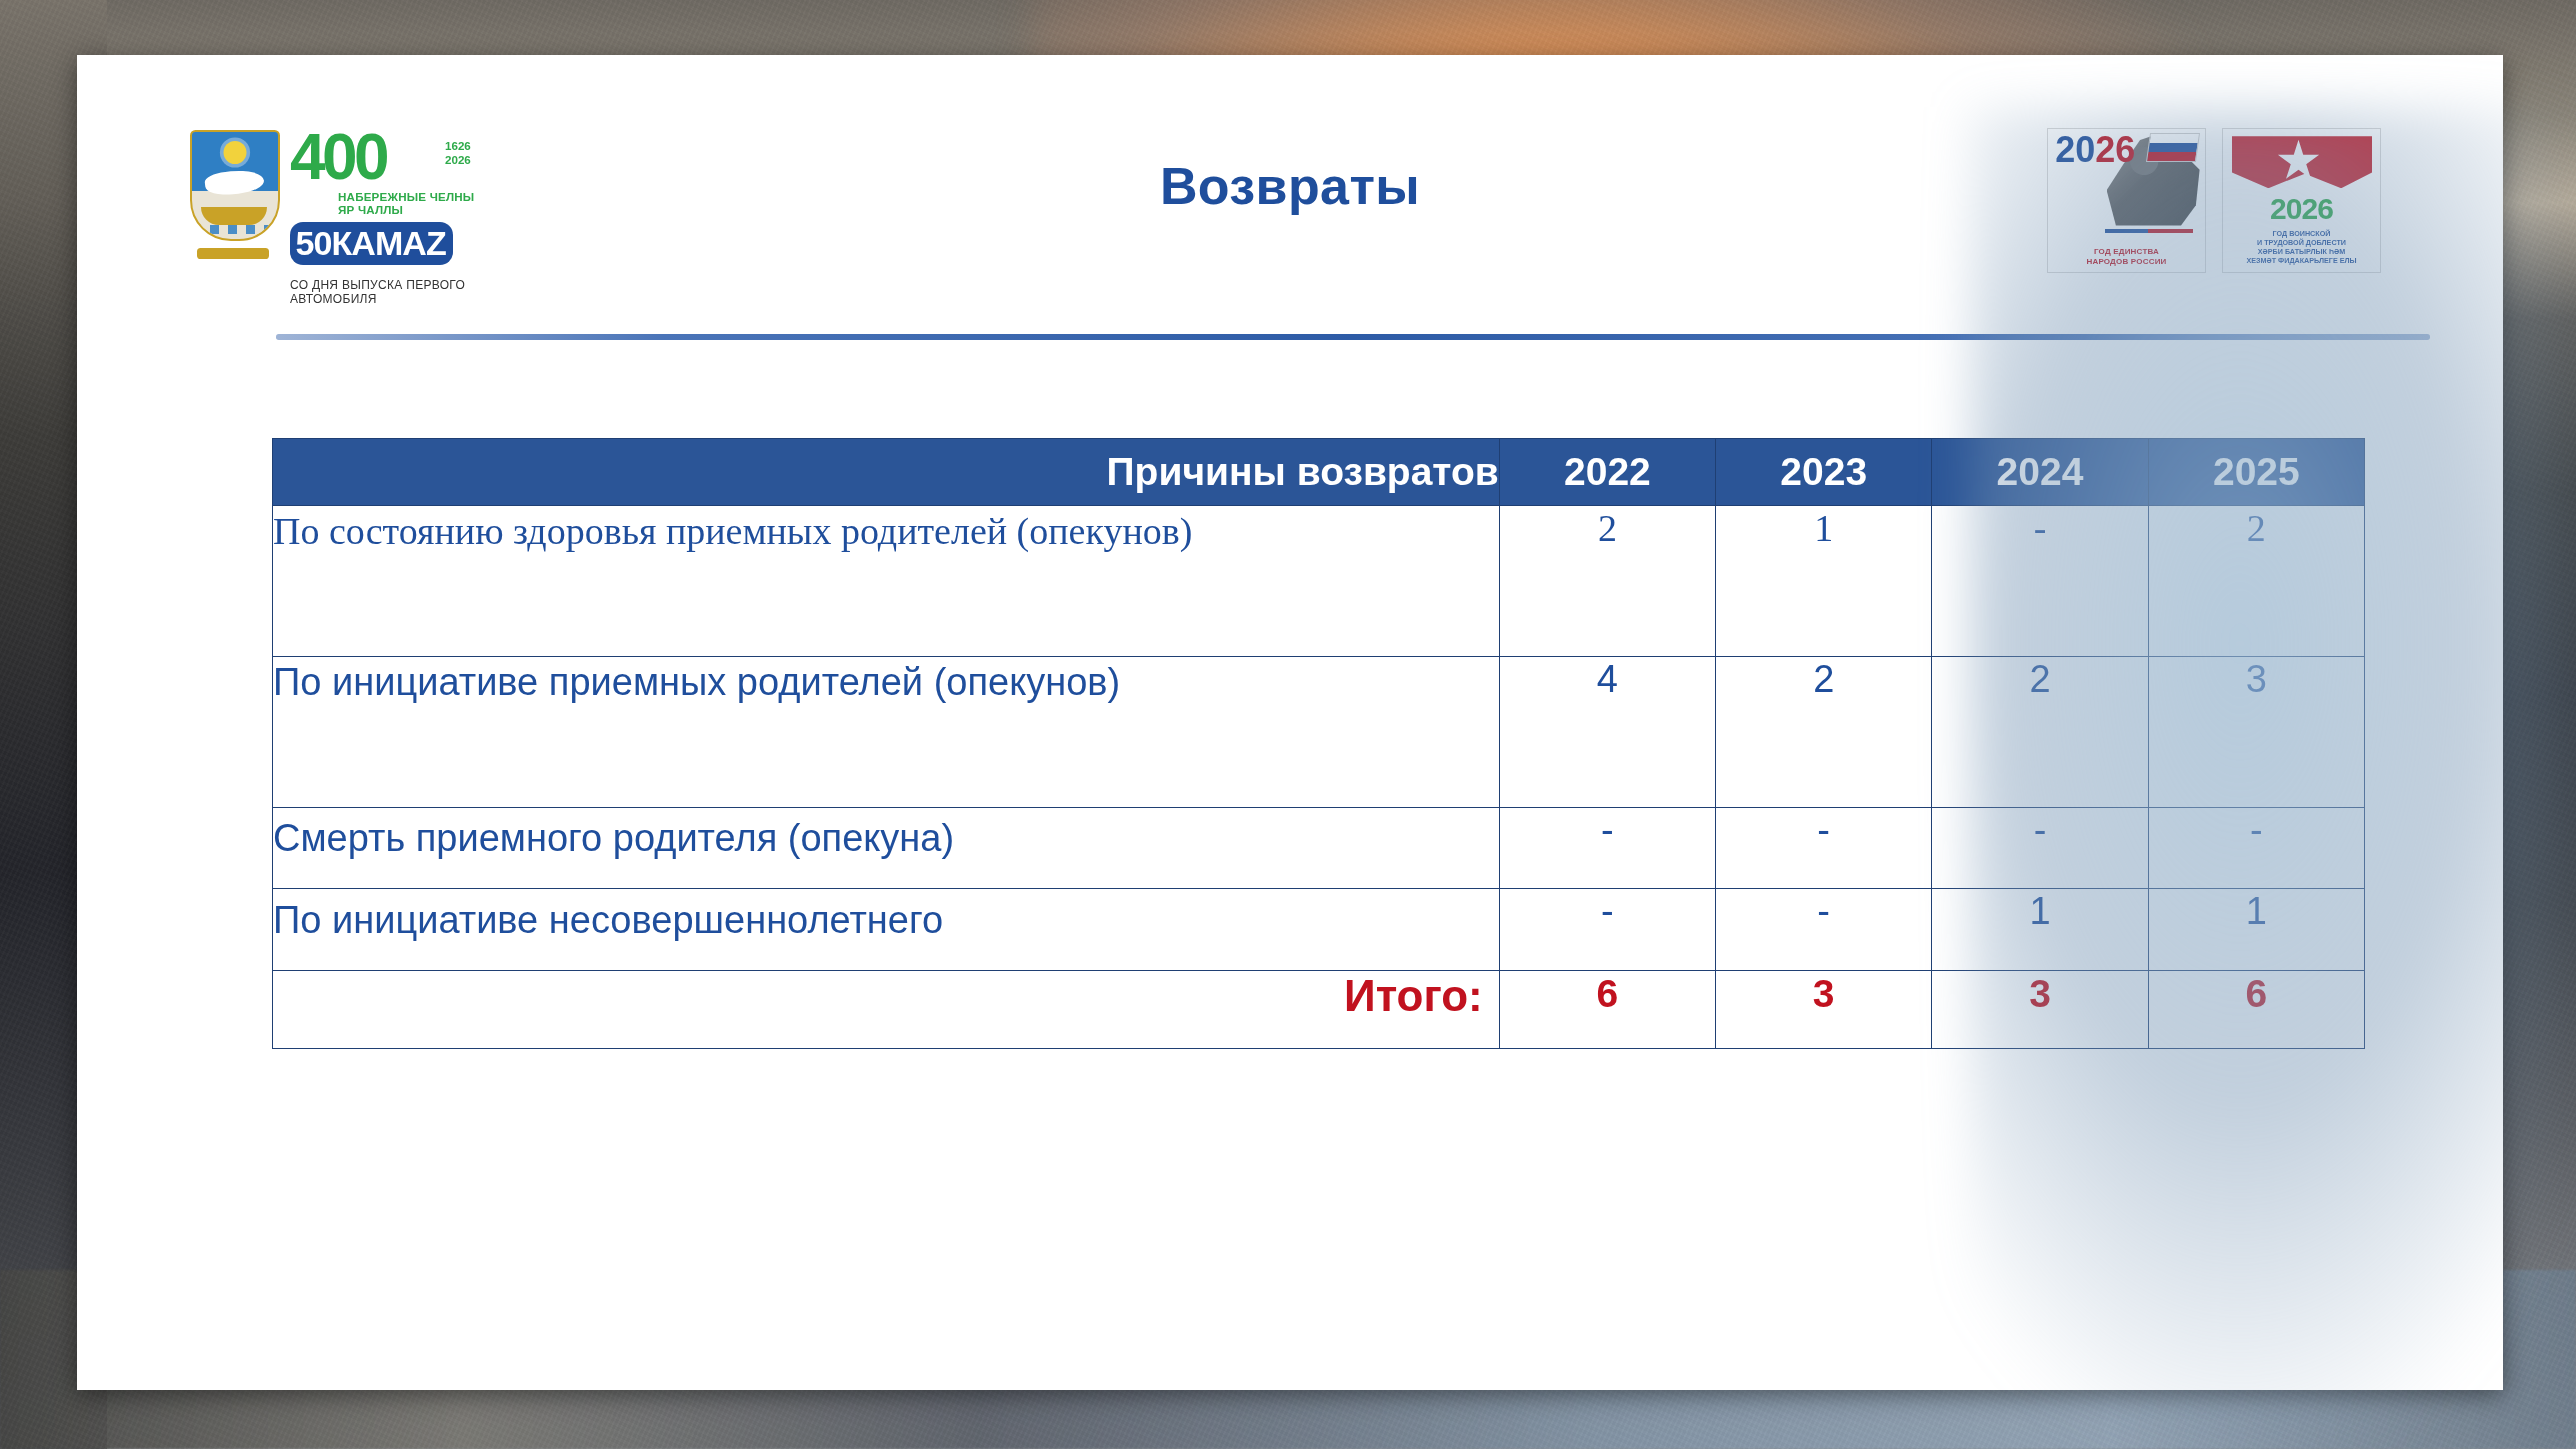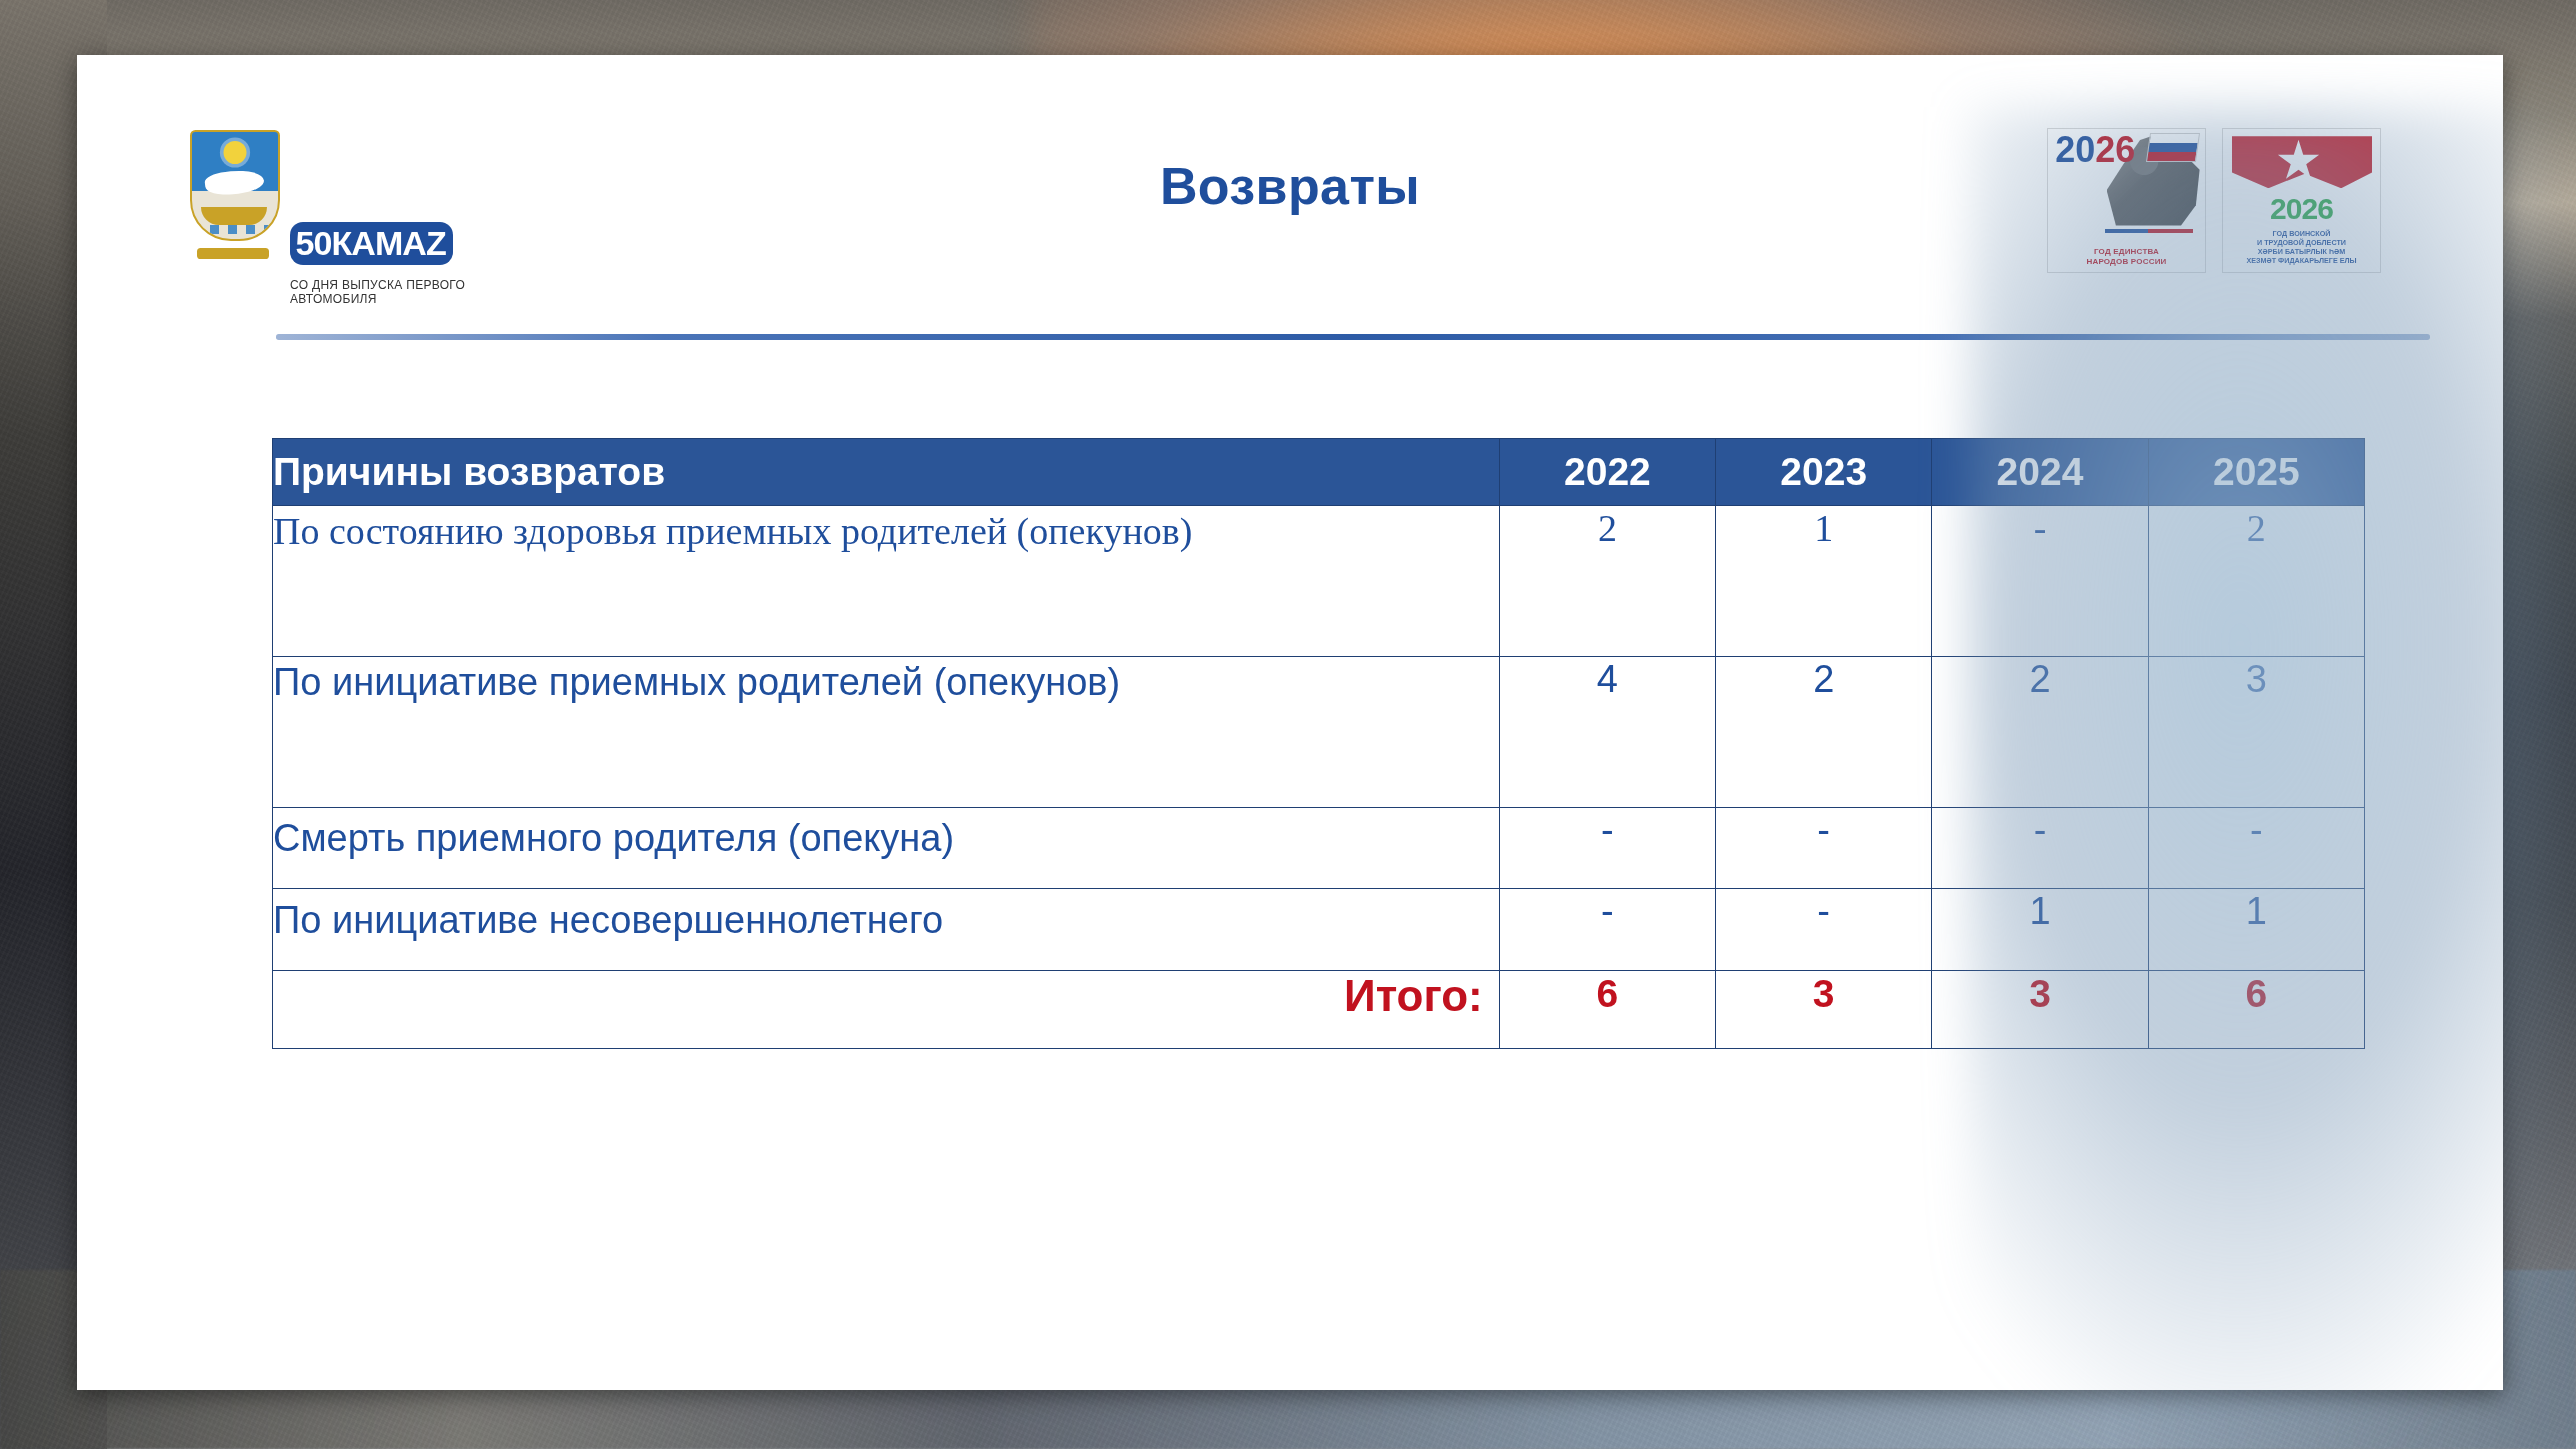--- a/index.html
+++ b/index.html
@@ -330,21 +330,21 @@
   thead th {
     background: #2b5597;
     color: #ffffff;
     font-size: 39px;
     font-weight: bold;
     height: 66px;
     line-height: 66px;
     text-align: center;
     border-color: #1f3f73;
   }
-  thead th.reason-head { text-align: left; }
+  thead th.reason-head { text-align: right; }
 
   td.reason {
     color: #1f4e9c;
     font-size: 38px;
     line-height: 50px;
     padding: 7.2px 12.5px 9px 12.5px;
     text-align: left;
   }
   td.num {
     color: #1f4e9c;
@@ -388,20 +388,25 @@
         <div class="coat">
           <div class="coat-shield">
             <div class="coat-sun"></div>
             <div class="coat-bird"></div>
             <div class="coat-boat"></div>
             <div class="coat-wave"></div>
           </div>
           <div class="coat-base"></div>
         </div>
 
+        <div class="anniv">
+          <div class="anniv-400">400</div>
+          <div class="anniv-years">1626<br>2026</div>
+          <div class="anniv-sub">НАБЕРЕЖНЫЕ ЧЕЛНЫ<br>ЯР ЧАЛЛЫ</div>
+        </div>
 
         <div class="kamaz">
           <span class="kamaz-badge">50КАМАZ</span>
           <div class="kamaz-note">СО ДНЯ ВЫПУСКА ПЕРВОГО АВТОМОБИЛЯ</div>
         </div>
       </div>
 
       <div class="slide-title">Возвраты</div>
       <div class="title-rule"></div>
 

